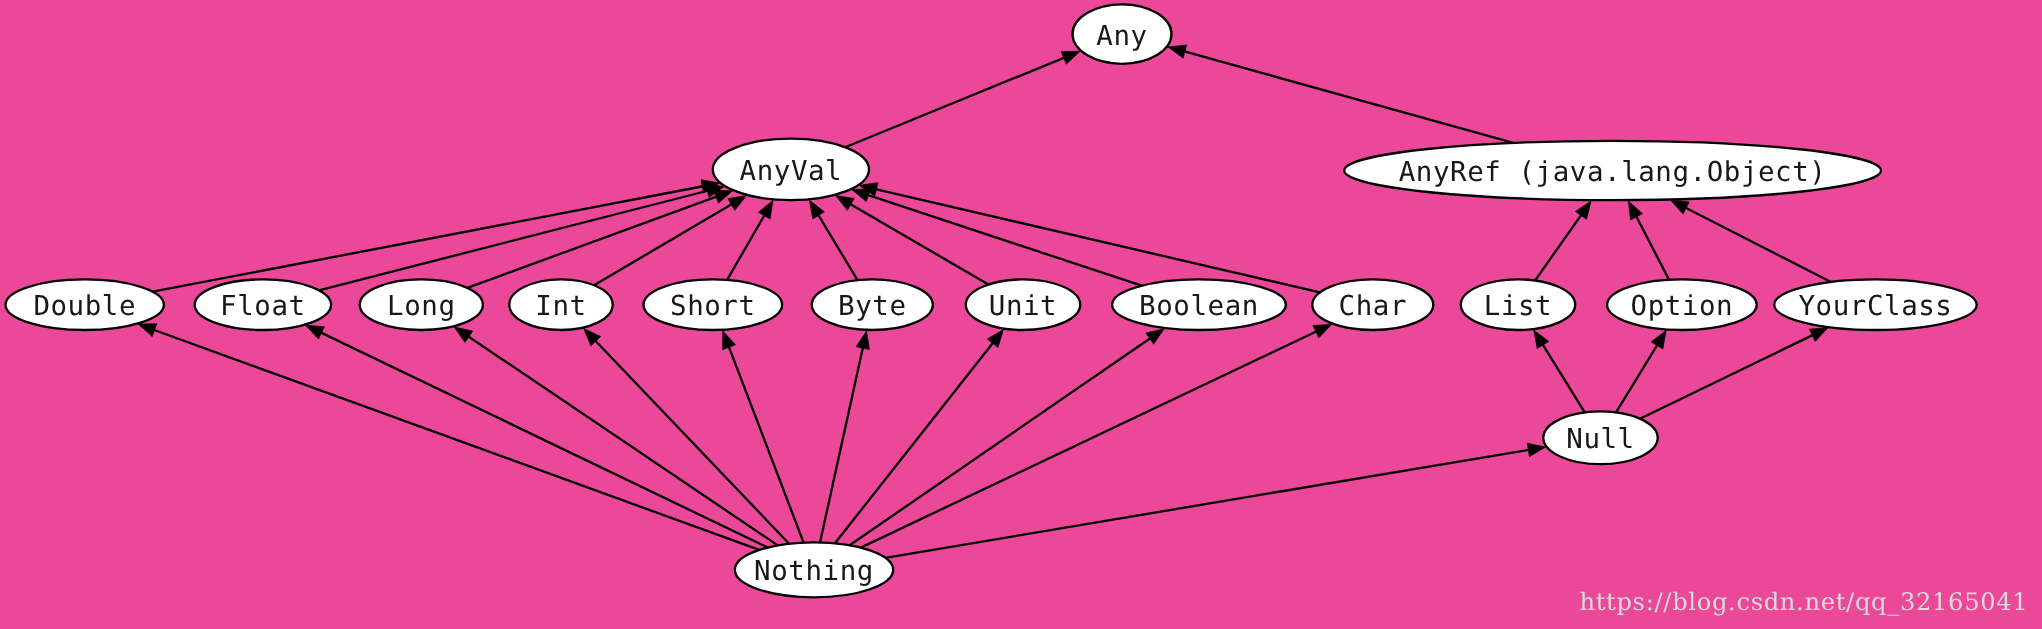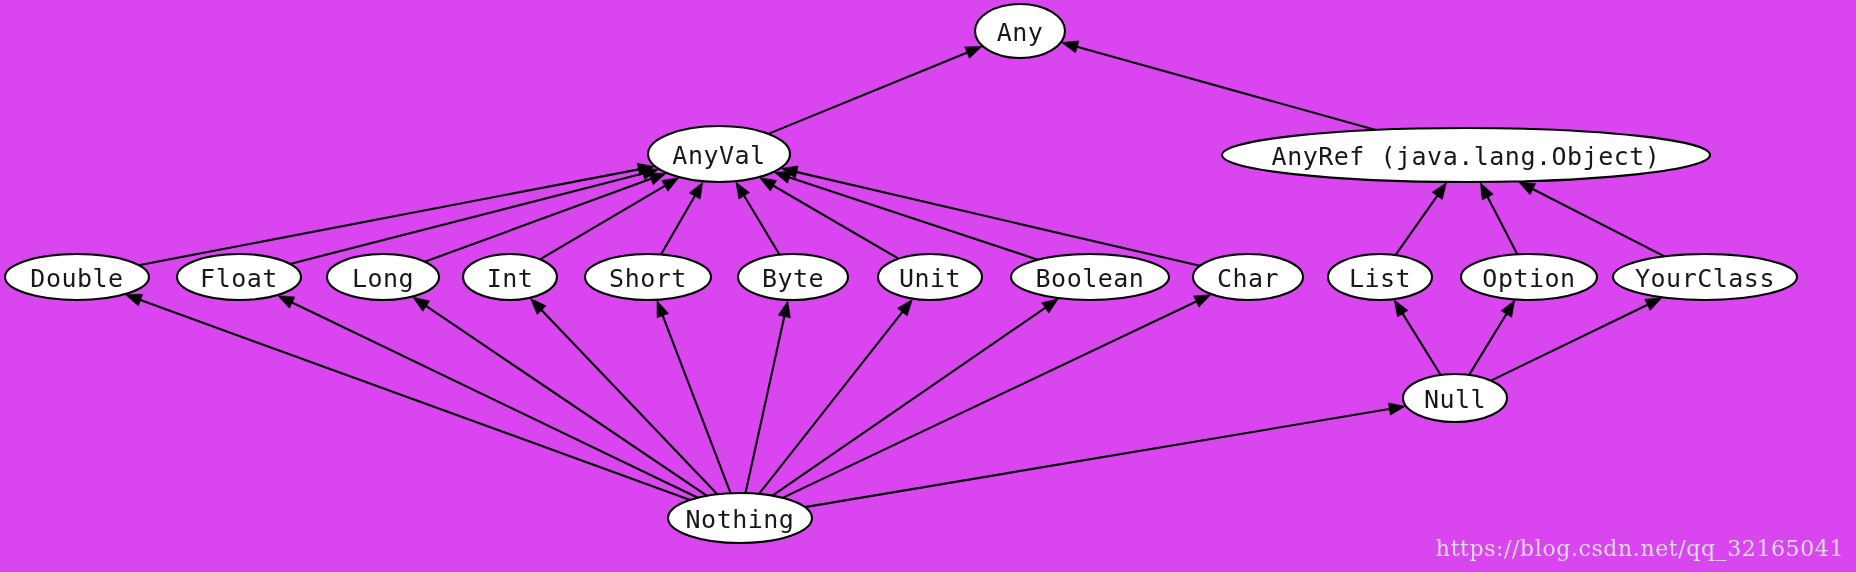--- a/index.html
+++ b/index.html
@@ -4,21 +4,21 @@
 <style>
   html, body {
     margin: 0;
     padding: 0;
     background: #ffffff;
   }
   #canvas-root {
     position: relative;
     width: 1856px;
     height: 572px;
-    background: #d946ef;
+    background: #ec4899;
     overflow: hidden;
     font-family: "DejaVu Sans Mono", "Liberation Mono", monospace;
   }
   svg#graph {
     position: absolute;
     top: 0;
     left: 0;
     width: 1856px;
     height: 572px;
   }

